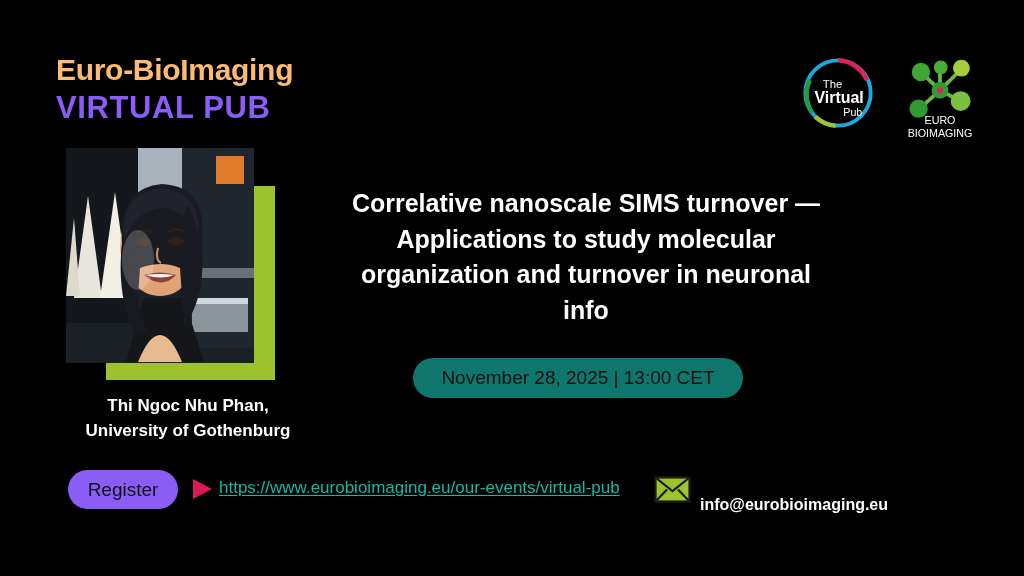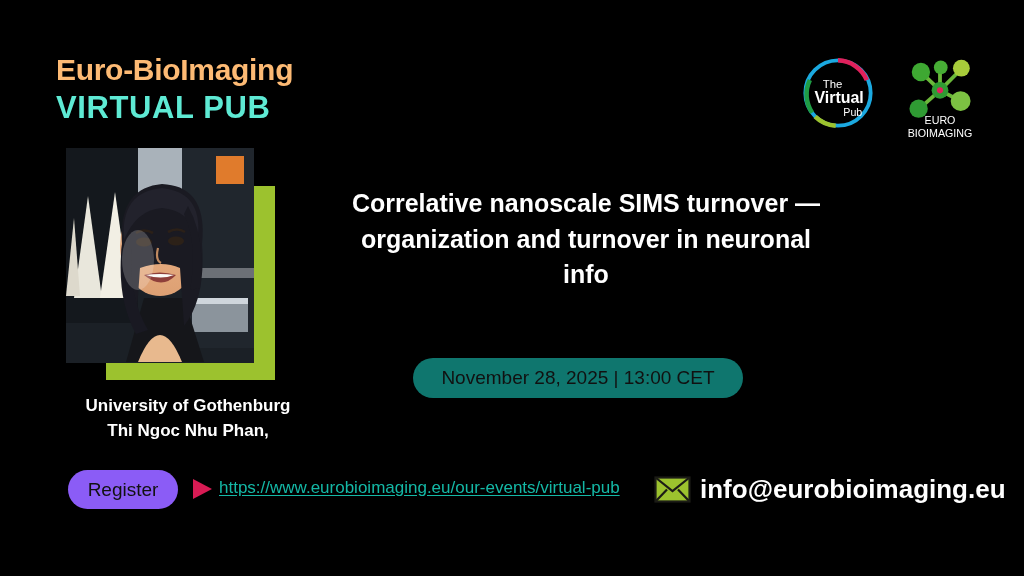--- a/index.html
+++ b/index.html
@@ -30,21 +30,21 @@
   .brand-line1 {
     font-size: 30px;
     font-weight: bold;
     color: #fdba74;
     letter-spacing: -0.3px;
     white-space: nowrap;
   }
   .brand-line2 {
     font-size: 31px;
     font-weight: bold;
-    color: #5eead4;
+    color: #8b5cf6;
     letter-spacing: 0.6px;
     margin-top: 7px;
     white-space: nowrap;
   }
 
   
   .logos {
     position: absolute;
     right: 42px;
     top: 55px;
@@ -160,23 +160,23 @@
   .mail-icon {
     position: absolute;
     left: 654px;
     top: 476px;
     width: 37px;
     height: 27px;
   }
   .email-text {
     position: absolute;
     left: 700px;
-    top: 474px;
+    top: 496px;
     color: #ffffff;
-    font-size: 26px;
+    font-size: 16px;
     font-weight: bold;
     white-space: nowrap;
   }
 </style>
 </head>
 <body>
 
 <div class="poster">
 
   <div class="brand">
@@ -256,26 +256,27 @@
           <path d="M92 100 Q89 112 95 115" stroke="#c08a60" stroke-width="2.2" fill="none"></path>
           <path d="M78 127 Q94 122 110 127 Q96 142 78 127 Z" fill="#8e3f3a"></path>
           <path d="M80 127 Q94 125 108 127 Q95 132 80 127 Z" fill="#fbfbf7"></path>
           <ellipse cx="72" cy="112" rx="16" ry="30" fill="#ffffff" opacity="0.20"></ellipse>
         </g>
       </svg>
     </div>
   </div>
 
   <div class="speaker">
+    <div>Thi Ngoc Nhu Phan,</div>
     <div>University of Gothenburg</div>
-    <div>Thi Ngoc Nhu Phan,</div>
   </div>
 
   <div class="title">
     <div>Correlative nanoscale SIMS turnover —</div>
+    <div>Applications to study molecular</div>
     <div>organization and turnover in neuronal</div>
     <div>info</div>
   </div>
 
   <div class="date-pill">November 28, 2025 | 13:00 CET</div>
 
   <div class="register-pill">Register</div>
 
   <svg class="play-icon" viewBox="0 0 22 22">
     <polygon points="2,1 21,11 2,21" fill="#d81b54"></polygon>

